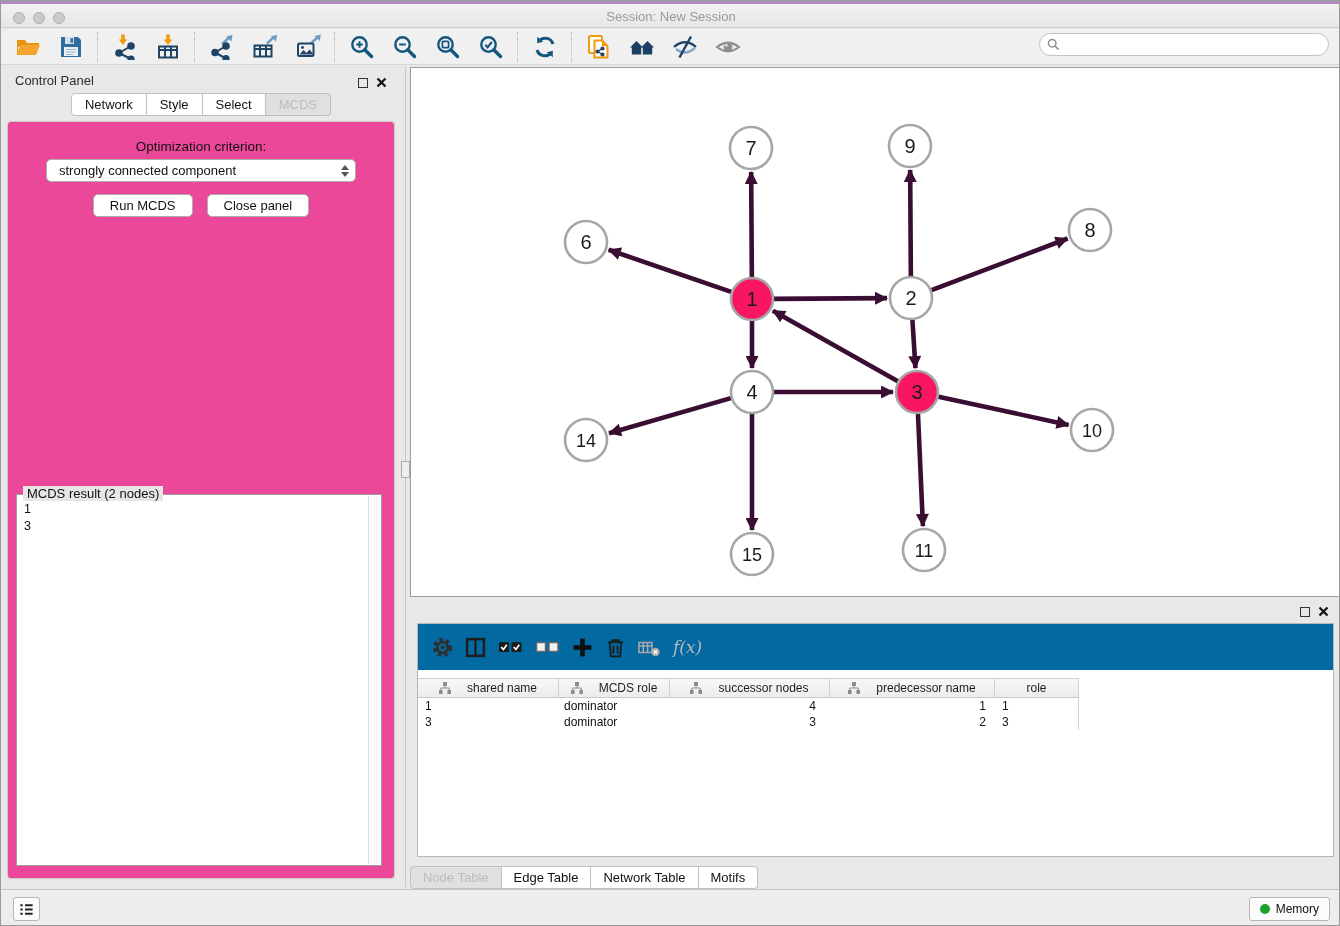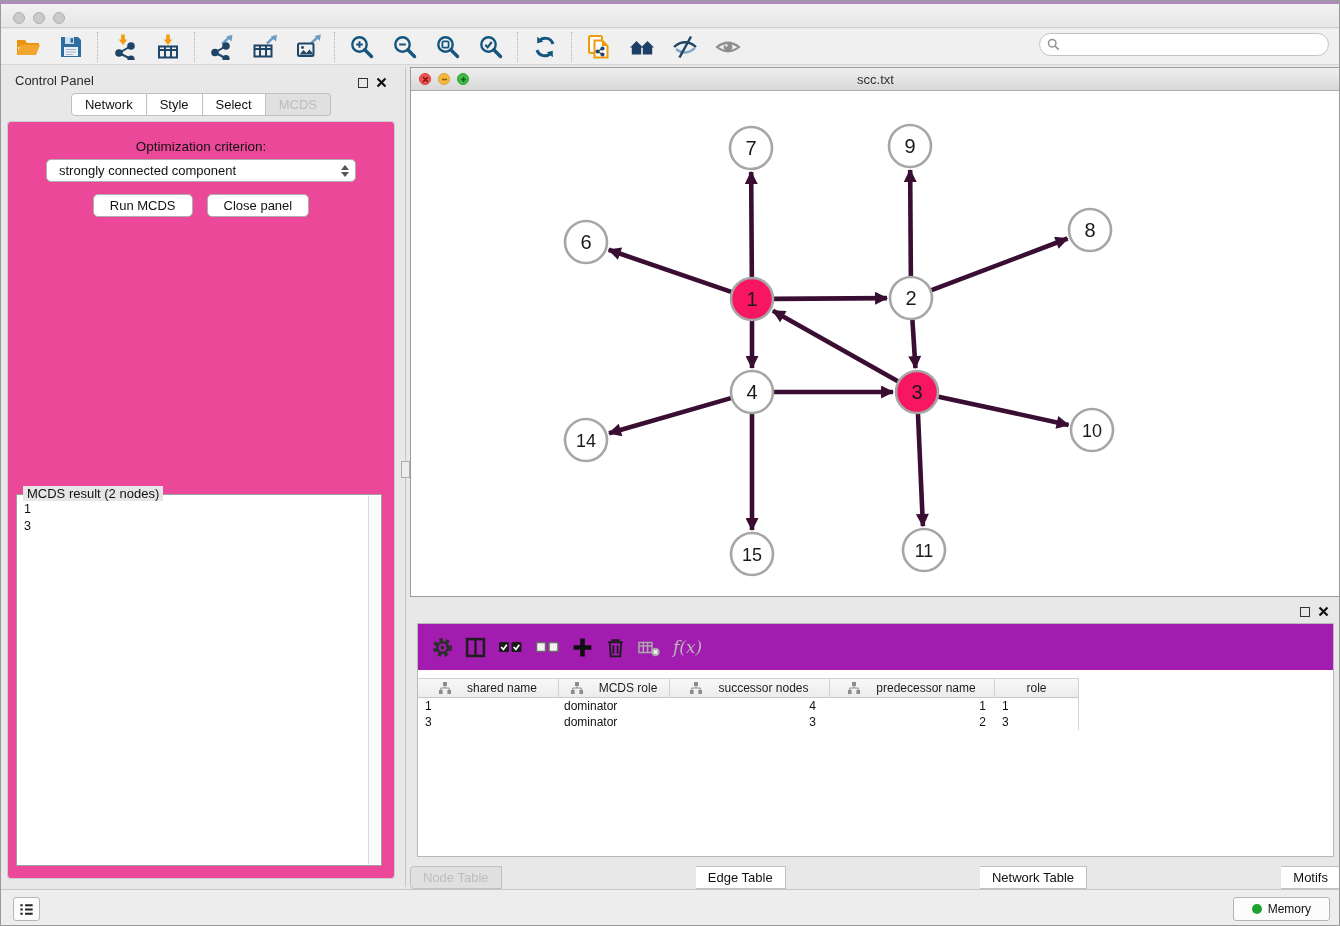--- a/index.html
+++ b/index.html
@@ -82,57 +82,58 @@
   .ntl.green{background:#3EBA45;border:1px solid #34A43A;}
   .net-title{position:absolute;left:0;right:0;top:4px;text-align:center;font-size:13px;color:#333;}
   .net-canvas{position:absolute;left:0;top:23px;right:0;bottom:0;background:#FFF;overflow:hidden;}
   
   .table-panel{position:absolute;left:409px;top:596px;width:931px;height:292px;}
   .tp-header{position:relative;height:26px;}
   .tp-header .panel-title{position:absolute;left:10px;top:23px;}
   .tp-header .win-btns{right:12px;top:6px;}
   .tp-content{position:absolute;left:7px;right:7px;top:26px;height:234px;background:#FFF;
     border:1px solid #B8B8B8;}
-  .tp-toolbar{height:46px;background:#a21caf;display:flex;align-items:center;gap:12px;padding-left:14px;}
+  .tp-toolbar{height:46px;background:#0369a1;display:flex;align-items:center;gap:12px;padding-left:14px;}
   .tp-icon{display:flex;align-items:center;justify-content:center;cursor:default;}
   .fx-label{font-family:"DejaVu Serif",serif;font-style:italic;font-size:17px;color:#B9B9B9;}
   .thead{margin-top:8px;display:flex;width:661px;height:20px;
     background:linear-gradient(#F8F8F8,#ECECEC);border-top:1px solid #CFCFCF;border-bottom:1px solid #C9C9C9;}
   .th{display:flex;align-items:center;justify-content:center;gap:16px;font-size:12px;color:#1C1C1C;
     border-right:1px solid #D2D2D2;height:100%;}
   .th svg{width:12px;height:12px;flex:none;}
   .c0{width:141px;} .c1{width:111px;} .c2{width:160px;} .c3{width:165px;} .c4{width:84px;border-right:1px solid #D2D2D2;}
   .trow{display:flex;width:661px;height:16px;font-size:12px;color:#111;align-items:center;}
   .td{height:100%;display:flex;align-items:center;}
   .td.l{justify-content:flex-start;padding-left:7px;}
   .td.l2{justify-content:flex-start;padding-left:5px;}
   .td.r{justify-content:flex-end;padding-right:14px;}
   .td.r2{justify-content:flex-end;padding-right:9px;}
-  .tp-tabs{position:absolute;left:0;right:0;top:269px;display:flex;justify-content:space-between;}
+  .tp-tabs{position:absolute;left:0;right:0;top:269px;display:flex;justify-content:flex-start;}
   .tp-tabs .tab{padding:3px 12px;}
   
   .status-bar{position:absolute;left:0;top:888px;width:1340px;height:38px;background:#EDEDED;
     border-top:1px solid #C6C6C6;}
   .list-btn{position:absolute;left:12px;top:7px;width:27px;height:24px;background:#FCFCFC;
     border:1px solid #B5B5B5;border-radius:3px;display:flex;align-items:center;justify-content:center;}
   .memory-btn{position:absolute;right:11px;top:7px;height:24px;background:#FCFCFC;border:1px solid #B5B5B5;
-    border-radius:3px;display:flex;align-items:center;gap:6px;padding:0 18px;font-size:12px;color:#111;}
+    border-radius:3px;display:flex;align-items:center;gap:6px;padding:0 10px;font-size:12px;color:#111;}
   .mem-dot{width:10px;height:10px;border-radius:50%;background:#1FA12F;}
 </style>
 </head>
 <body>
 
 <div id="app">
 
   <div class="titlebar">
     <div class="tl-group">
       <span class="tl"></span>
       <span class="tl"></span>
       <span class="tl"></span>
     </div>
+    <div class="main-title">Session: New Session</div>
   </div>
 
   <div class="toolbar">
     <div class="tb-group">
       <span class="tb-icon">
         <svg viewBox="0 0 26 26">
             <path d="M2 6h8l2 3h12v4H2z" fill="#E9940F"></path>
             <path d="M2 6v15h2z" fill="#E9940F"></path>
             <path d="M1.5 21l4-10H25l-4 10z" fill="#F2A62F"></path>
           </svg>
@@ -344,40 +345,20 @@
         <div class="result-scroll"></div>
       </div>
     </div>
   </div>
 
   <div class="v-split"></div>
   <div class="v-thumb"></div>
   <div class="h-thumb"></div>
 
   <div class="net-window">
-    <div class="net-titlebar">
-      <div class="net-tl-group">
-        <span class="ntl red">
-            <svg viewBox="0 0 7 7">
-              <path d="M1 1l5 5M6 1L1 6" stroke="#7A1513" stroke-width="1.4"></path>
-            </svg>
-          </span>
-        <span class="ntl yellow">
-            <svg viewBox="0 0 7 7">
-              <path d="M1 3.5h5" stroke="#8A6410" stroke-width="1.6"></path>
-            </svg>
-          </span>
-        <span class="ntl green">
-            <svg viewBox="0 0 7 7">
-              <path d="M1 3.5h5M3.5 1v5" stroke="#14611A" stroke-width="1.4"></path>
-            </svg>
-          </span>
-      </div>
-      <div class="net-title">scc.txt</div>
-    </div>
     <div class="net-canvas">
       <svg id="graph-svg" width="929" height="505" viewBox="0 0 929 505">
           <defs>
             <marker id="arrowhead" viewBox="0 0 10 10" refX="9.2" refY="5" markerWidth="17" markerHeight="13" orient="auto" markerUnits="userSpaceOnUse">
               <path d="M0 0L10 5L0 10z" fill="#3A0D33"></path>
             </marker>
           </defs>
           <g>
             <line x1="340.85430783059013" y1="186.00048241911261" x2="340.15893691208345" y2="80.99947372460441" stroke="#3A0D33" stroke-width="4.6" marker-end="url(#arrowhead)"></line>
             <line x1="320.1924875913935" y1="200.85525176330984" x2="197.6991044457525" y2="158.79427080366202" stroke="#3A0D33" stroke-width="4.6" marker-end="url(#arrowhead)"></line>

